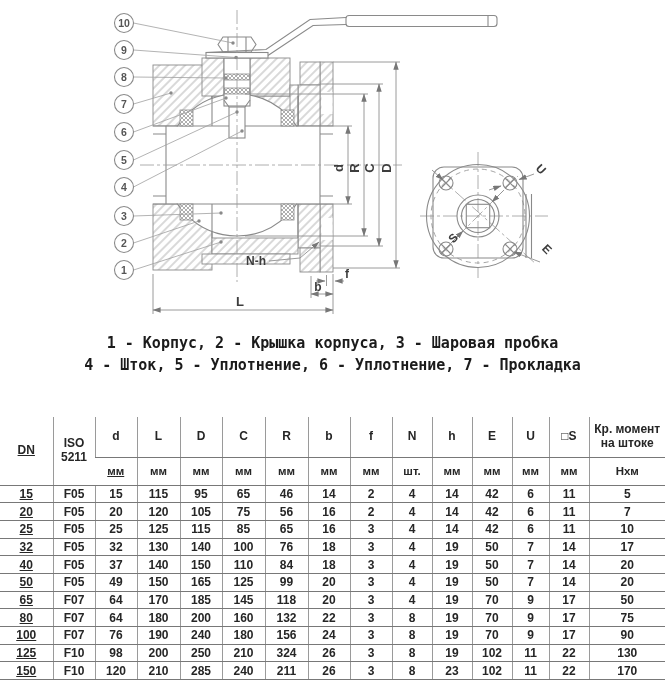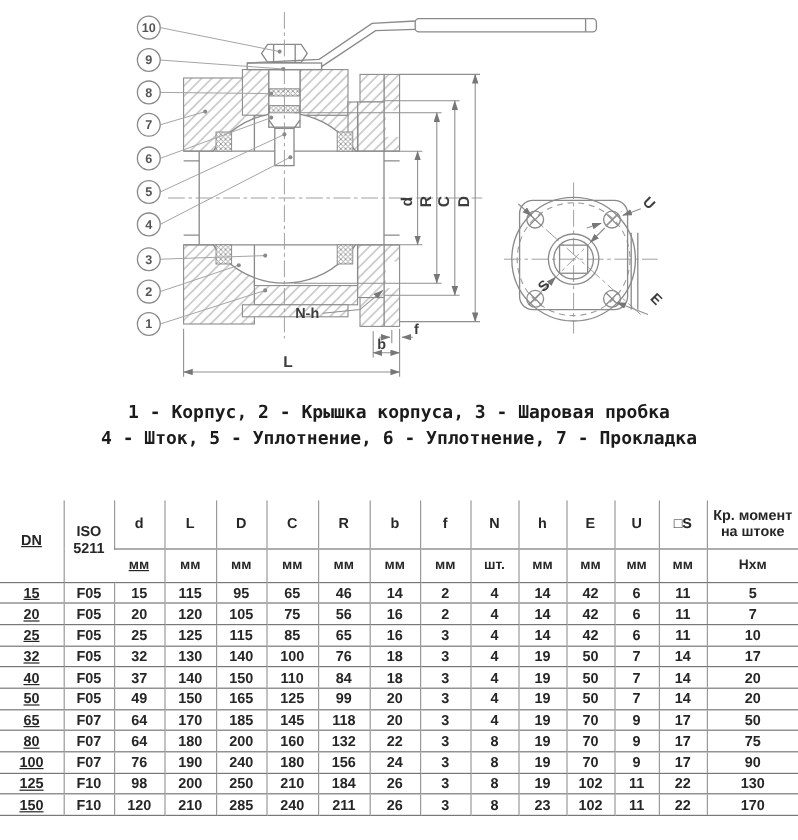--- a/index.html
+++ b/index.html
@@ -431,21 +431,21 @@
             <td>17</td>
             <td>90</td>
           </tr>
           <tr>
             <td>125</td>
             <td>F10</td>
             <td>98</td>
             <td>200</td>
             <td>250</td>
             <td>210</td>
-            <td>184</td>
+            <td>324</td>
             <td>26</td>
             <td>3</td>
             <td>8</td>
             <td>19</td>
             <td>102</td>
             <td>11</td>
             <td>22</td>
             <td>130</td>
           </tr>
           <tr>

